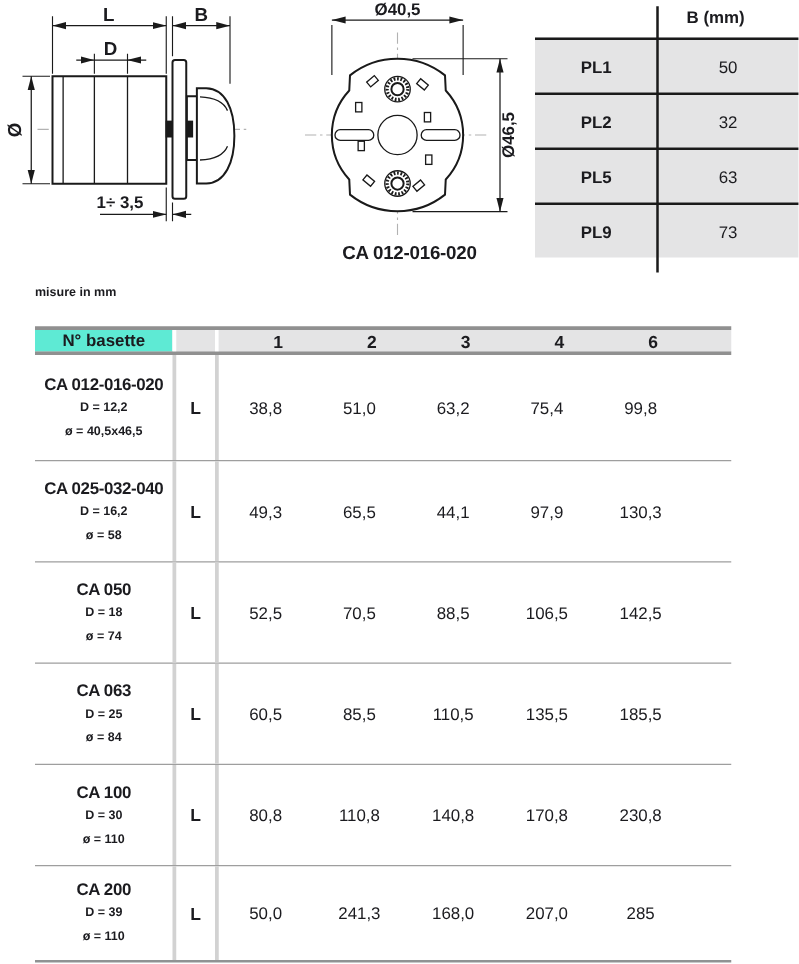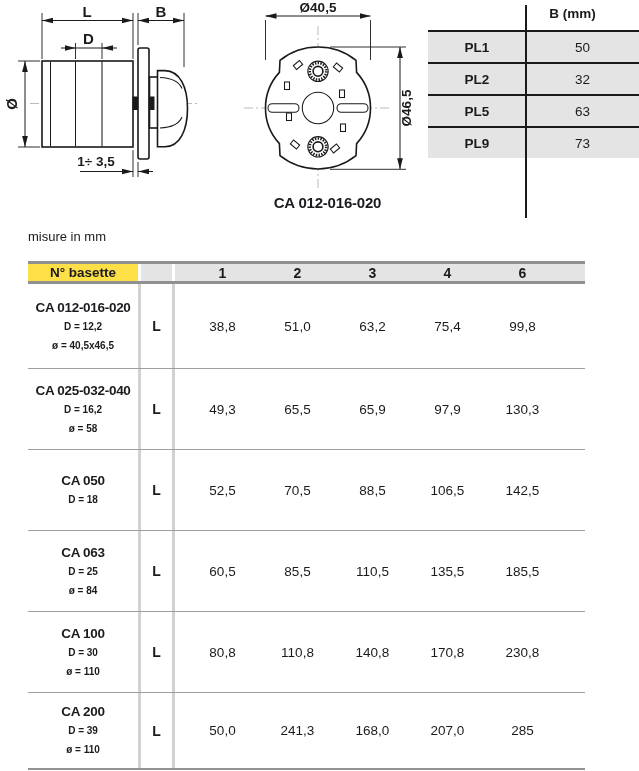--- a/index.html
+++ b/index.html
@@ -17,48 +17,48 @@
 
   .caption{position:absolute;left:230px;top:194px;width:195px;text-align:center;
            font-size:15px;font-weight:700;letter-spacing:-0.2px;}
 
   
   .pl-table{position:absolute;left:428px;top:0;width:211px;}
   .pl-header{position:relative;height:30px;}
   .pl-header .pl-htext{position:absolute;left:98px;width:93px;top:6px;text-align:center;
            font-weight:700;font-size:13.5px;}
   .pl-vline{position:absolute;left:97px;top:5px;width:2px;height:213px;background:#1a1a1a;}
-  .pl-row{height:32px;box-sizing:border-box;border-top:2px solid #1a1a1a;background:#e4e4e5;
+  .pl-row{height:44px;box-sizing:border-box;border-top:2px solid #1a1a1a;background:#e4e4e5;
           display:grid;grid-template-columns:98px 1fr;align-items:center;text-align:center;}
   .pl-row .pl-label{font-weight:700;font-size:13.5px;}
   .pl-row .pl-value{font-size:13.5px;}
 
   
-  .units-note{position:absolute;left:28px;top:229px;font-weight:400;font-size:13px;}
+  .units-note{position:absolute;left:28px;top:229px;font-weight:700;font-size:10px;}
 
   
   .main-table{position:absolute;left:28px;top:261px;width:557px;border-bottom:2px solid #8f9293;}
   .mt-header{display:flex;box-sizing:border-box;height:23px;
              border-top:3px solid #909090;border-bottom:3px solid #909090;}
-  .mt-header .h-basette{width:110px;background:#fde047;display:flex;align-items:center;
+  .mt-header .h-basette{width:110px;background:#5eead4;display:flex;align-items:center;
              justify-content:center;font-weight:700;font-size:13.5px;}
   .mt-header .h-l{width:31px;background:#e4e4e5;border-left:3px solid #fff;border-right:3px solid #fff;}
   .mt-header .h-nums{flex:1;background:#e4e4e5;display:grid;grid-template-columns:repeat(5,75px);
              padding-left:10px;align-items:center;}
   .mt-header .h-num{text-align:center;font-weight:700;font-size:14px;}
 
   .mt-row{display:flex;border-bottom:1px solid #9e9e9e;}
   .mt-row:last-child{border-bottom:none;}
   .mt-row .c-name{width:110px;display:flex;flex-direction:column;justify-content:center;
                   text-align:center;line-height:19px;}
   .mt-row .c-name .model{font-weight:700;font-size:13.5px;letter-spacing:-0.3px;}
   .mt-row .c-name .spec{font-size:10px;font-weight:bold;}
   .mt-row .c-l{width:31px;border-left:3px solid #d2d2d2;border-right:3px solid #d2d2d2;
                display:flex;align-items:center;justify-content:center;font-weight:700;font-size:14px;}
-  .mt-row .c-vals{flex:1;display:grid;grid-template-columns:repeat(5,75px);padding-left:10px;
+  .mt-row .c-vals{flex:1;display:grid;grid-template-columns:repeat(5,75px);
                   align-items:center;}
   .mt-row .c-val{text-align:center;font-size:13.5px;}
 </style>
 </head>
 <body>
 
 <div class="page">
 
   <svg class="drawing" style="left:0;top:0" width="225" height="195" viewBox="0 0 225 195">
     <defs>
@@ -223,30 +223,31 @@
     <div class="mt-row" style="height:80px">
       <div class="c-name">
         <div class="model">CA 025-032-040</div>
         <div class="spec">D = 16,2</div>
         <div class="spec">ø = 58</div>
       </div>
       <div class="c-l">L</div>
       <div class="c-vals">
         <div class="c-val">49,3</div>
         <div class="c-val">65,5</div>
-        <div class="c-val">65,9</div>
+        <div class="c-val">44,1</div>
         <div class="c-val">97,9</div>
         <div class="c-val">130,3</div>
       </div>
     </div>
 
     <div class="mt-row" style="height:80px">
       <div class="c-name">
         <div class="model">CA 050</div>
         <div class="spec">D = 18</div>
+        <div class="spec">ø = 74</div>
       </div>
       <div class="c-l">L</div>
       <div class="c-vals">
         <div class="c-val">52,5</div>
         <div class="c-val">70,5</div>
         <div class="c-val">88,5</div>
         <div class="c-val">106,5</div>
         <div class="c-val">142,5</div>
       </div>
     </div>

